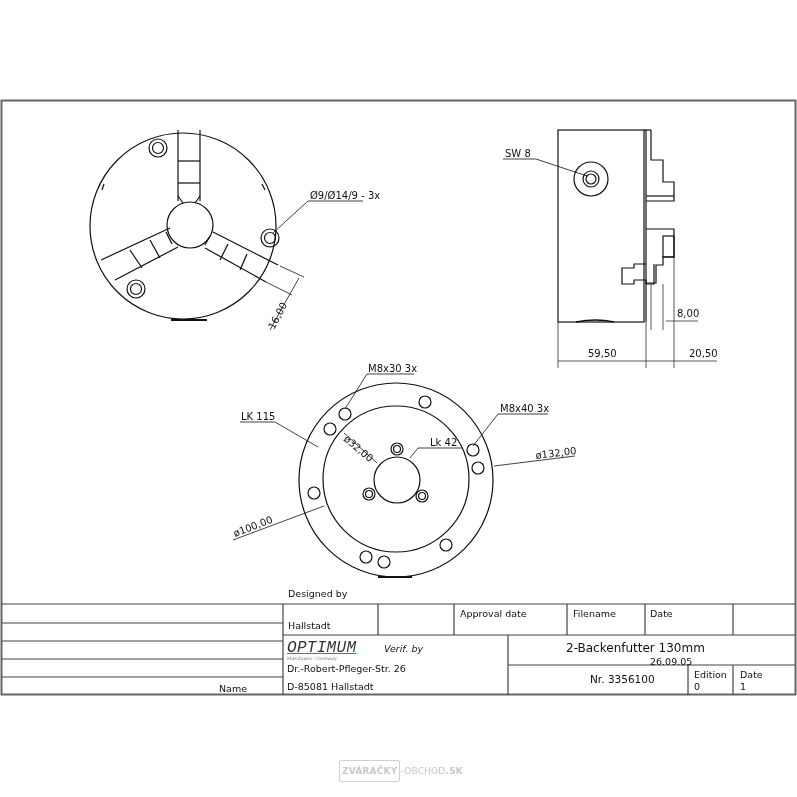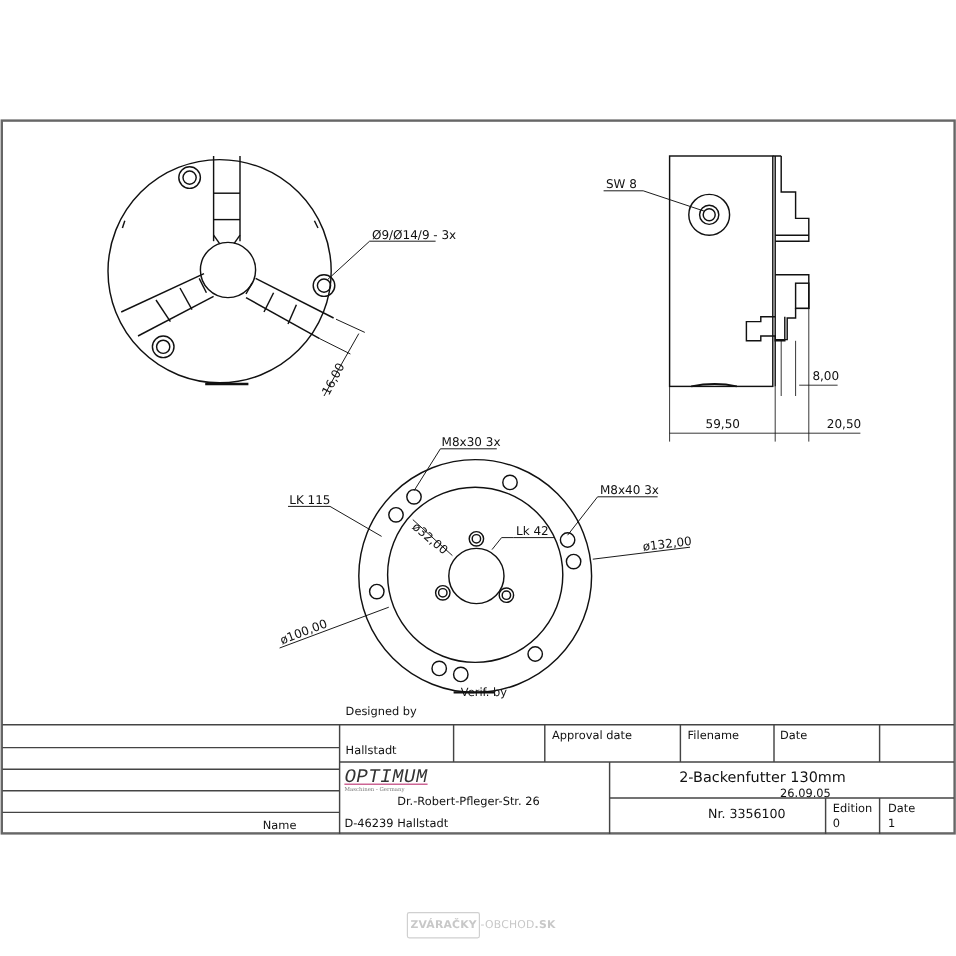--- a/index.html
+++ b/index.html
@@ -164,32 +164,32 @@
     <line x1="508" y1="635" x2="508" y2="695"></line>
     <line x1="508" y1="665" x2="795" y2="665"></line>
     <line x1="688" y1="665" x2="688" y2="695"></line>
     <line x1="733" y1="665" x2="733" y2="695"></line>
   </g>
 </svg>
 
 
 <div class="tb" style="left:288px;top:588px;">Designed by</div>
 <div class="tb" style="left:288px;top:620px;">Hallstadt</div>
-<div class="tb" style="left:384px;top:572px;">Verif. by</div>
+<div class="tb" style="left:384px;top:643px;font-style:italic;">Verif. by</div>
 <div class="tb" style="left:460px;top:608px;">Approval date</div>
 <div class="tb" style="left:573px;top:608px;">Filename</div>
 <div class="tb" style="left:650px;top:608px;">Date</div>
 <div class="tb" style="left:650px;top:620px;margin-top:36px;">26.09.05</div>
 
 <div class="logo">
   <div class="brand">OPTIMUM</div>
   <div class="sub">Maschinen - Germany</div>
 </div>
-<div class="tb" style="left:287px;top:663px;margin-left:44px;">Dr.-Robert-Pfleger-Str. 26</div>
-<div class="tb" style="left:287px;top:681px;">D-46239 Hallstadt</div>
+<div class="tb" style="left:287px;top:663px;">Dr.-Robert-Pfleger-Str. 26</div>
+<div class="tb" style="left:287px;top:681px;">D-85081 Hallstadt</div>
 <div class="tb" style="left:219px;top:683px;">Name</div>
 
 <div class="tb big" style="left:566px;top:643px;">2-Backenfutter 130mm</div>
 <div class="tb" style="left:590px;top:674px;font-size:10.5px;">Nr. 3356100</div>
 <div class="tb" style="left:694px;top:669px;">Edition</div>
 <div class="tb" style="left:694px;top:681px;">0</div>
 <div class="tb" style="left:740px;top:669px;">Date</div>
 <div class="tb" style="left:740px;top:681px;">1</div>
 
 

